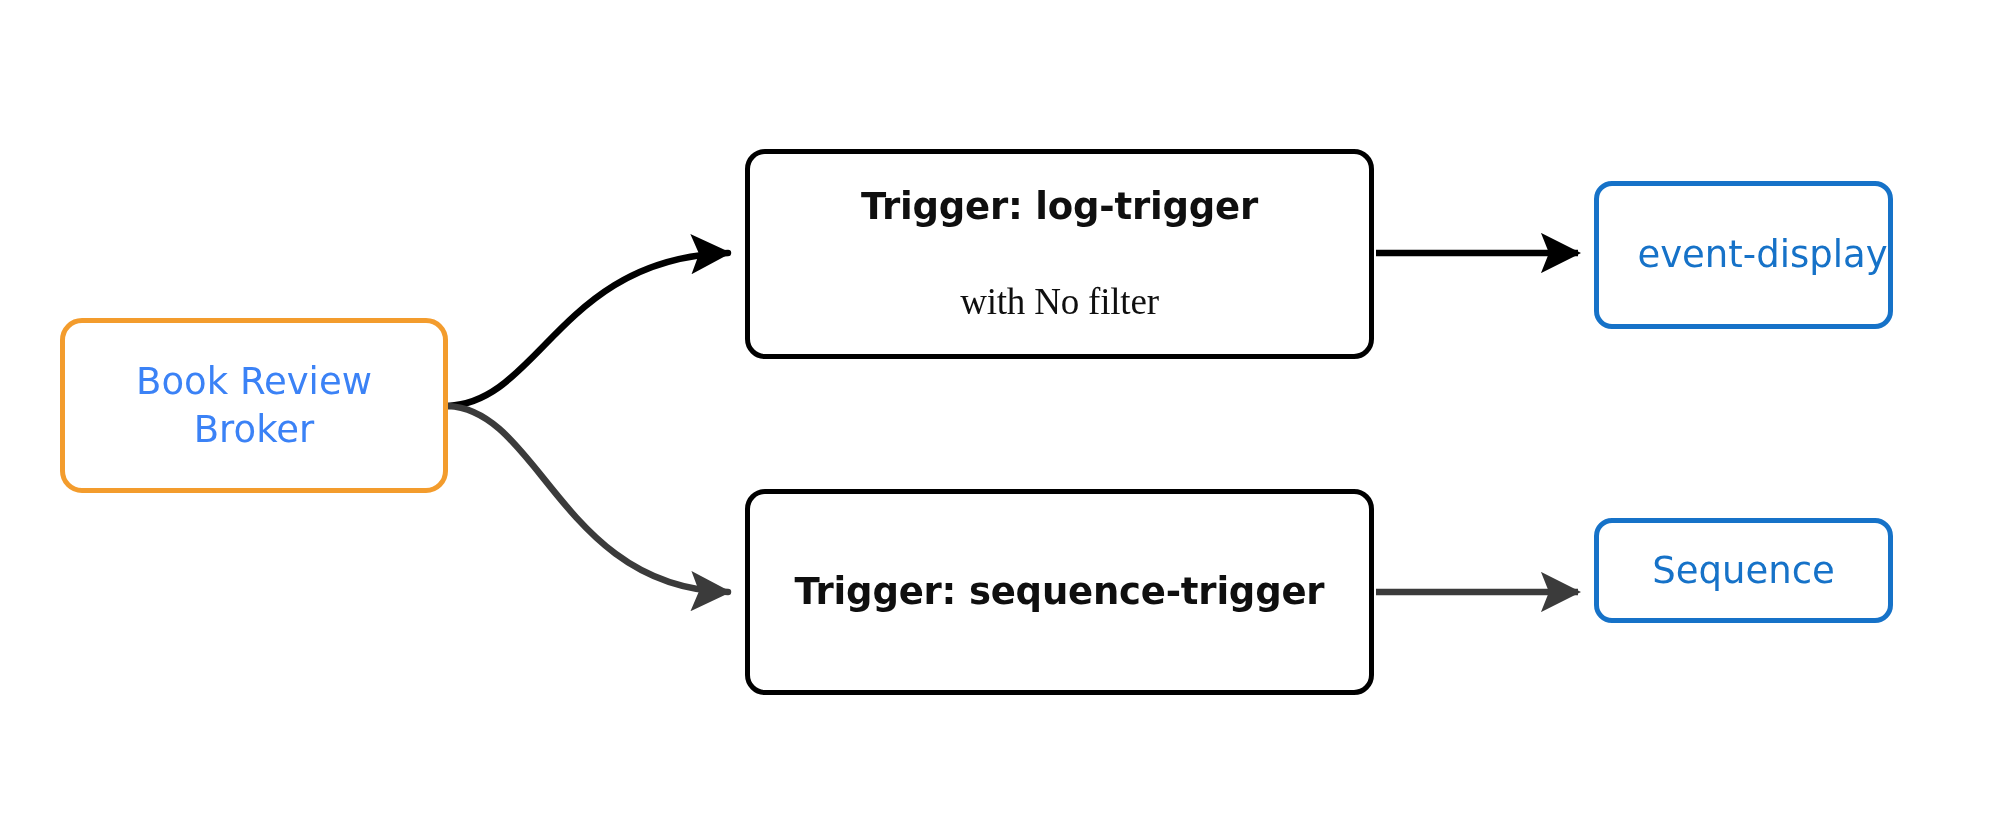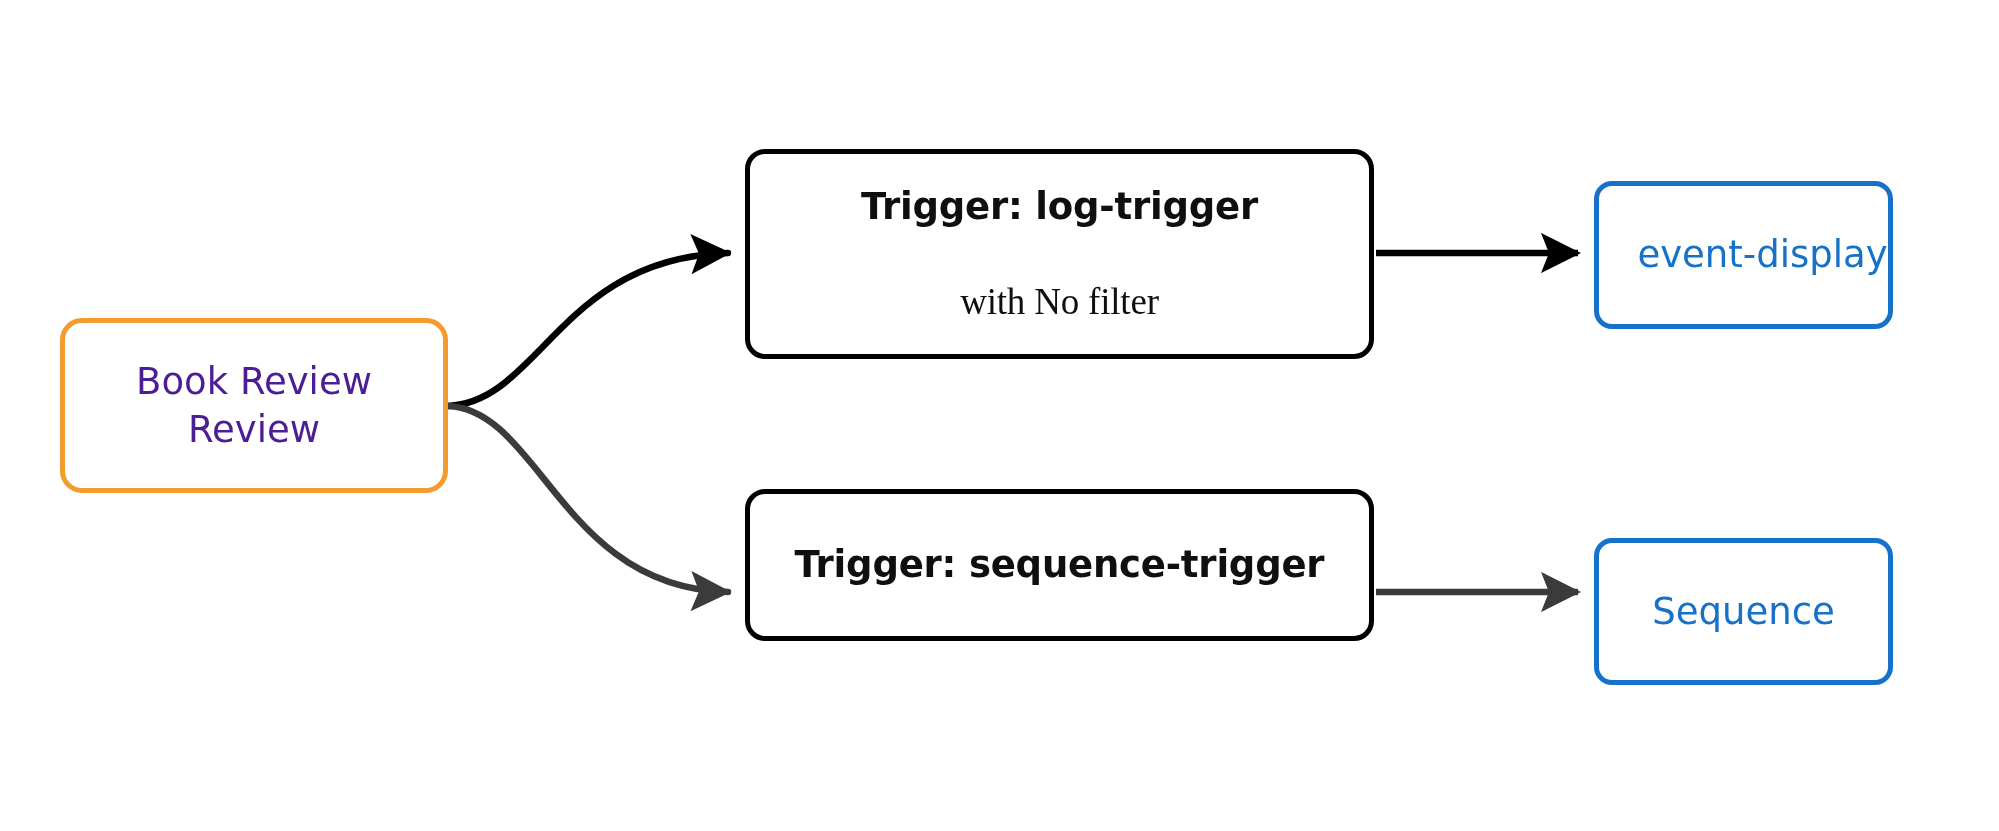--- a/index.html
+++ b/index.html
@@ -40,21 +40,21 @@
     line-height: 1.28;
   }
   
   .node-broker {
     left: 60px;
     top: 318px;
     width: 388px;
     height: 175px;
     border: 5px solid #f39c2d;
     border-radius: 22px;
-    color: #4c1d95;
+    color: #3b82f6;
     font-size: 37px;
   }
   .node-broker .line {
     display: block;
     white-space: nowrap;
   }
   
   .node-trigger {
     left: 745px;
     width: 629px;
@@ -62,21 +62,21 @@
     border-radius: 20px;
     color: #0f0f0f;
   }
   #trigger-log {
     top: 149px;
     height: 210px;
     gap: 48px;
   }
   #trigger-sequence {
     top: 489px;
-    height: 152px;
+    height: 206px;
   }
   .node-trigger .title {
     font-weight: bold;
     font-size: 37px;
     white-space: nowrap;
     letter-spacing: -0.2px;
   }
   .node-trigger .subtitle {
     font-weight: normal;
     font-size: 37px;
@@ -92,22 +92,22 @@
     border-radius: 18px;
     color: #1672c8;
     font-size: 37px;
   }
   #sink-event-display {
     top: 181px;
     height: 148px;
     padding-left: 38px;
   }
   #sink-sequence {
-    top: 538px;
-    height: 147px;
+    top: 518px;
+    height: 105px;
   }
   .node-sink .line {
     white-space: nowrap;
   }
 </style>
 </head>
 <body>
 
 <div id="canvas">
 
@@ -125,21 +125,21 @@
 
     <path d="M 448 406 C 540 410 562 588 728 592" fill="none" stroke="#3b3b3b" stroke-width="6.5" stroke-linecap="round" marker-end="url(#arrow-gray)"></path>
 
     <path d="M 1376 253 L 1578 253" fill="none" stroke="#000000" stroke-width="6.5" stroke-linecap="butt" marker-end="url(#arrow-black)"></path>
 
     <path d="M 1376 592 L 1578 592" fill="none" stroke="#3b3b3b" stroke-width="6.5" stroke-linecap="butt" marker-end="url(#arrow-gray)"></path>
   </svg>
 
   <div class="node node-broker" id="node-broker">
     <span class="line">Book Review</span>
-    <span class="line">Review</span>
+    <span class="line">Broker</span>
   </div>
 
   <div class="node node-trigger" id="trigger-log">
     <span class="title">Trigger: log-trigger</span>
     <span class="subtitle">with No filter</span>
   </div>
 
   <div class="node node-trigger" id="trigger-sequence">
     <span class="title">Trigger: sequence-trigger</span>
   </div>

